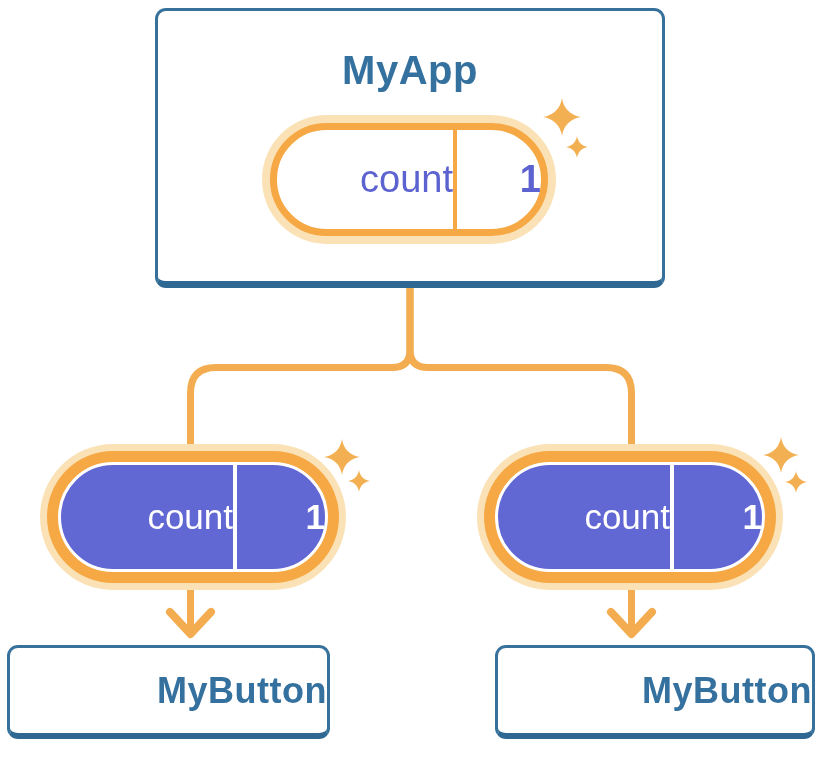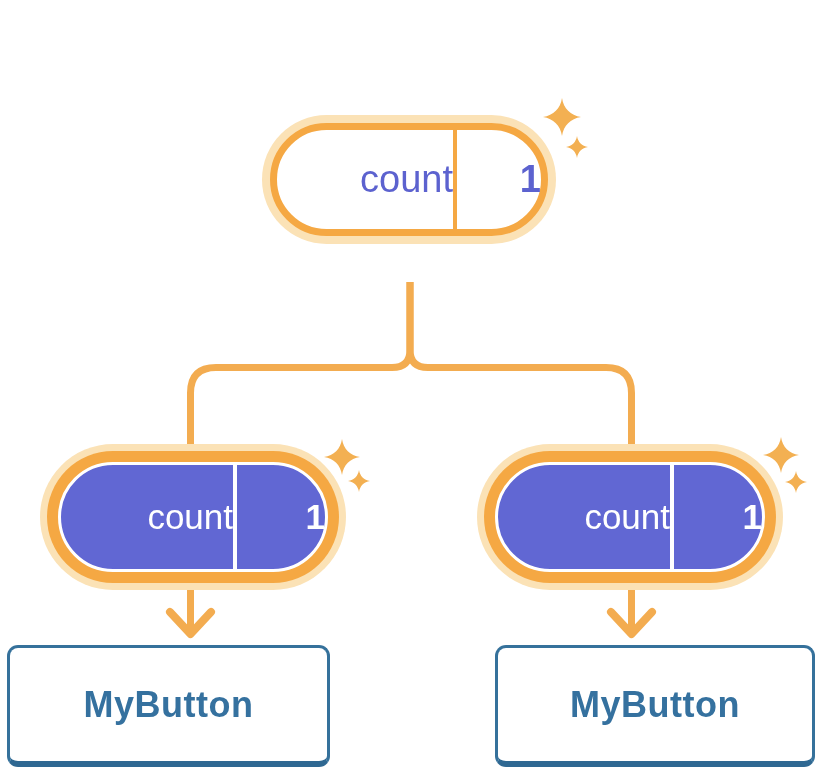--- a/index.html
+++ b/index.html
@@ -16,21 +16,21 @@
     position:absolute;box-sizing:border-box;background:#ffffff;
     border:3px solid #35719b;border-bottom-width:7px;border-bottom-color:#2f6892;
     border-radius:11px;z-index:1;
     display:flex;align-items:center;justify-content:center;
   }
   .card-root{left:155px;top:8px;width:510px;height:280px;align-items:flex-start;}
   .card-root .card-title{margin-top:36px;}
   .card-title{
     font-size:40px;font-weight:600;color:#35719f;letter-spacing:.5px;line-height:1.15;
   }
-  .card-leaf{height:122px;top:645px;border-bottom-width:6px;}
+  .card-leaf{height:94px;top:645px;border-bottom-width:6px;justify-content:flex-end;}
   .card-leaf .card-title{font-size:36px;margin-top:0;}
   .card-leaf-left{left:7px;width:323px;}
   .card-leaf-right{left:495px;width:320px;}
 
   
   .pill{
     position:absolute;box-sizing:border-box;border-radius:999px;display:flex;z-index:2;
   }
   .pill-section{display:flex;align-items:center;justify-content:flex-end;}
   .pill-root{
@@ -57,20 +57,23 @@
 
 <div class="stage">
 
   <svg id="connector-layer" class="layer" width="820" height="770" viewBox="0 0 820 770">
     <path d="M410 282 L410 350 Q410 367.5 392 367.5 L216 367.5 Q190.5 367.5 190.5 393 L190.5 628" fill="none" stroke="#f3ac50" stroke-width="7"></path>
     <path d="M410 282 L410 350 Q410 367.5 428 367.5 L606 367.5 Q631.5 367.5 631.5 393 L631.5 628" fill="none" stroke="#f3ac50" stroke-width="7"></path>
     <path d="M170 612 L190.5 634 L211 612" fill="none" stroke="#f3ac50" stroke-width="8" stroke-linecap="round" stroke-linejoin="round"></path>
     <path d="M611 612 L631.5 634 L652 612" fill="none" stroke="#f3ac50" stroke-width="8" stroke-linecap="round" stroke-linejoin="round"></path>
   </svg>
 
+  <div class="card card-root">
+    <div class="card-title">MyApp</div>
+  </div>
 
   <div class="pill pill-root">
     <div class="pill-section pill-key">
       <span>count</span>
     </div>
     <div class="pill-section pill-val">
       <span>1</span>
     </div>
   </div>
 

